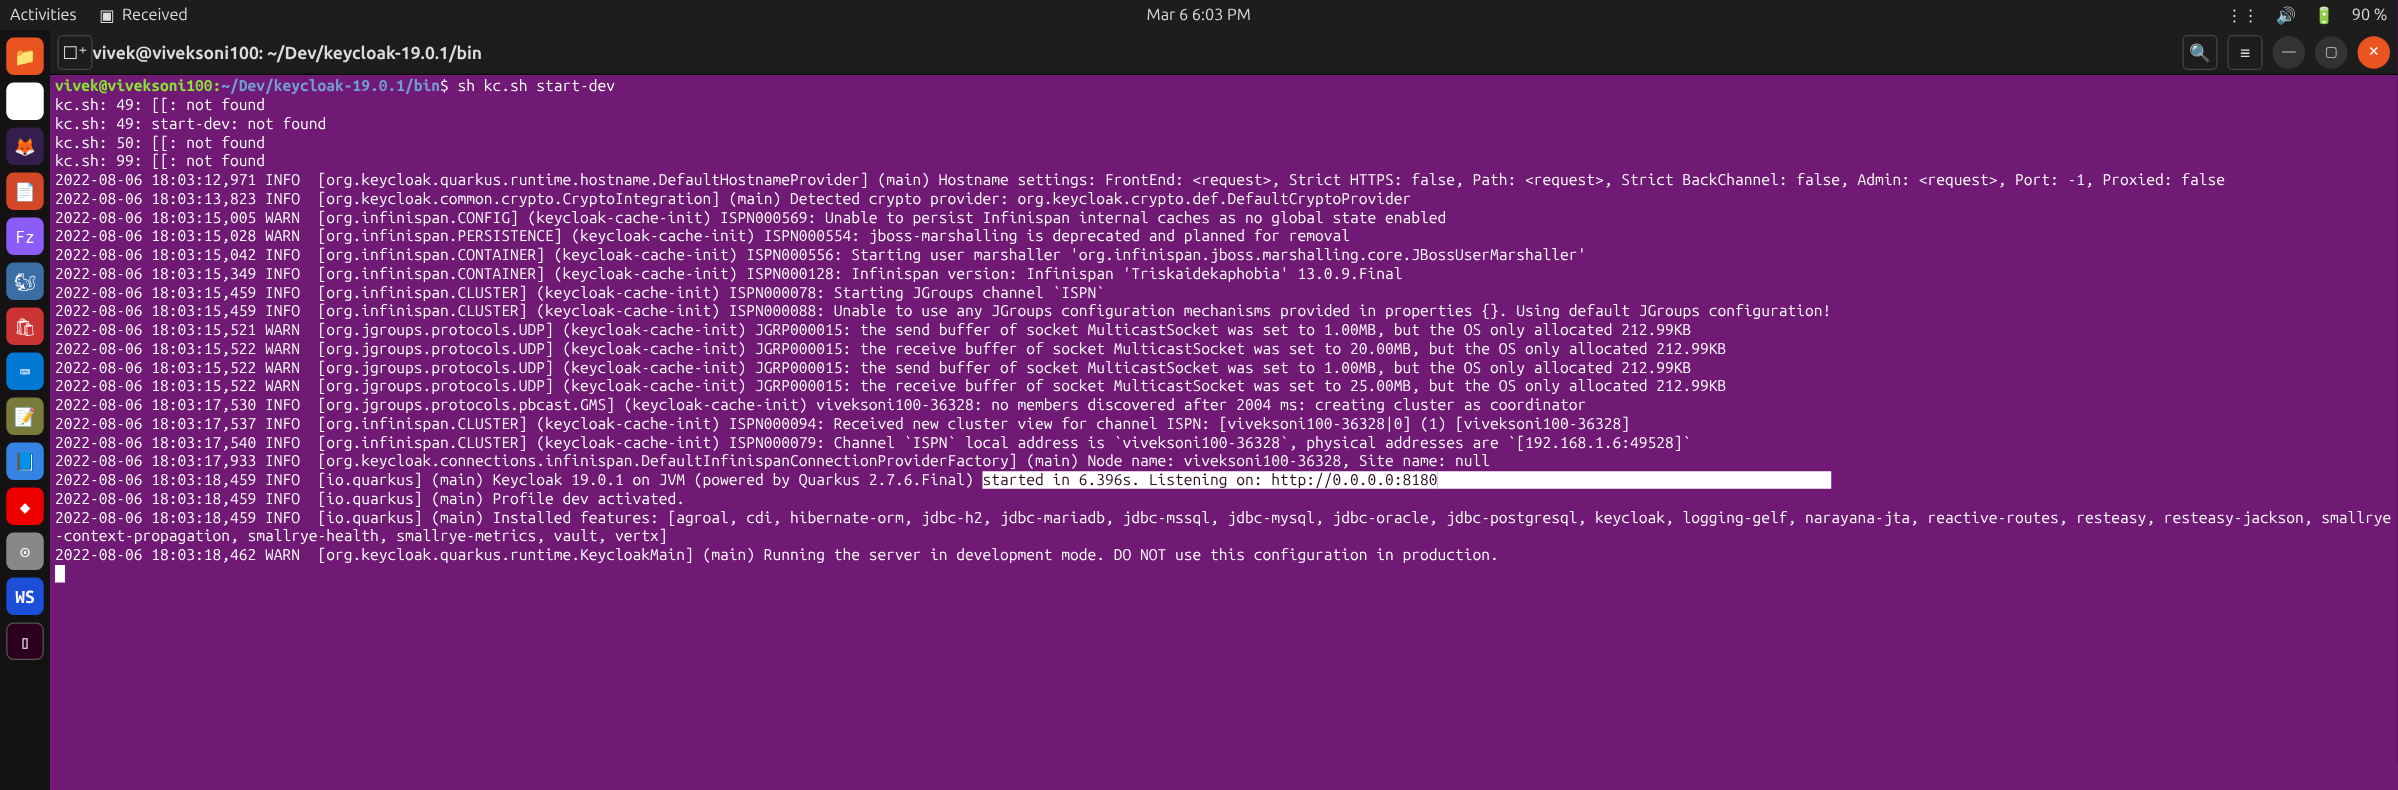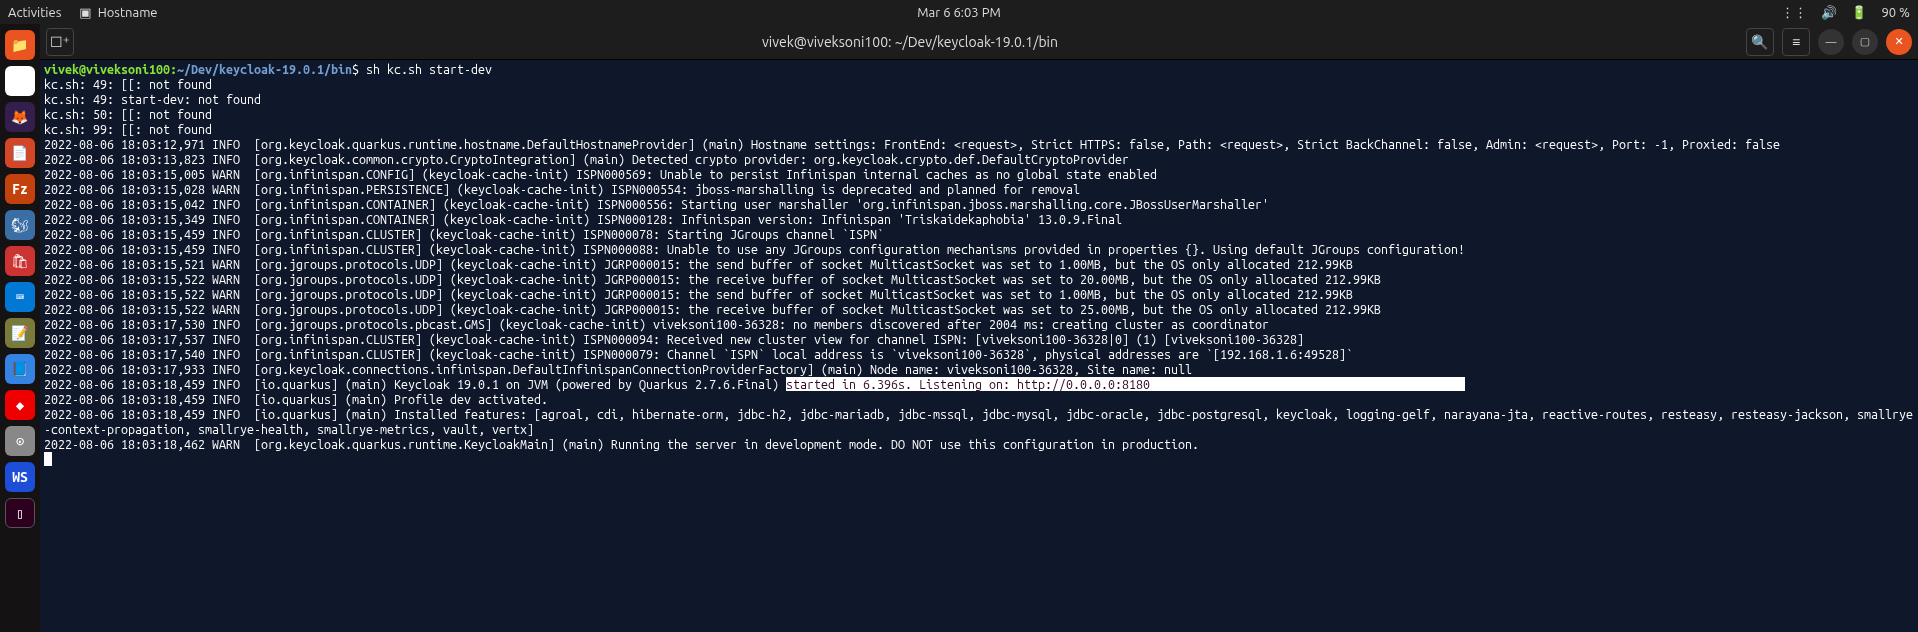--- a/index.html
+++ b/index.html
@@ -38,21 +38,21 @@
   font-size: 14px;
   color: #ddd;
   border-bottom: 1px solid #000;
 }
 .titlebar .newtab {
   width: 28px; height: 28px;
   border: 1px solid #444;
   border-radius: 4px;
   display: flex; align-items: center; justify-content: center;
 }
-.titlebar .title { flex: 1; text-align: center; font-weight: normal; }
+.titlebar .title { flex: 1; text-align: left; font-weight: bold; }
 .titlebar .btns { display: flex; gap: 8px; align-items: center; }
 .titlebar .winbtn {
   width: 26px; height: 26px;
   border-radius: 50%;
   background: #333;
   display: flex; align-items: center; justify-content: center;
   color: #ccc;
   font-size: 11px;
 }
 .titlebar .close { background: #e95420; color: #fff; }
@@ -76,33 +76,33 @@
 .dock .icon {
   width: 30px; height: 30px;
   border-radius: 6px;
   display: flex; align-items: center; justify-content: center;
   font-size: 14px;
 }
 .files { background: #e95420; }
 .chrome { background: #fff; }
 .firefox { background: #331e4d; }
 .libre { background: #d24726; }
-.fz { background: #c2410c; color:#fff; font-weight:bold; font-size:11px; }
+.fz { background: #8b5cf6; color:#fff; font-weight:normal; font-size:11px; }
 .dbeaver { background: #3b6ea5; }
 .vsc { background: #0078d4; }
 .text { background: #7a7a3a; }
 .gedit { background: #3584e4; }
 .any { background: #ee0000; }
 .disks { background: #888; }
 .ws { background: #1d4ed8; color:#fff; font-weight:bold; font-size:10px; }
 .term { background: #2c001e; border:1px solid #555; }
 .terminal {
   position: absolute;
   left: 40px; top: 60px; right: 0; bottom: 0;
-  background: #0f172a;
+  background: #701a75;
   padding: 2px 4px;
   line-height: 15px;
   white-space: pre-wrap;
   word-break: break-all;
 }
 .prompt-user { color: #8ae234; font-weight: bold; }
 .prompt-path { color: #729fcf; font-weight: bold; }
 .prompt-dollar { color: #fff; }
 .cmd { color: #fff; }
 .out { color: #fff; }
@@ -110,21 +110,21 @@
 .cursor { display:inline-block; width:8px; height:14px; background:#fff; vertical-align: text-bottom; }
 </style>
 </head>
 <body>
 
 <div class="topbar">
   <div class="left">
     <span>Activities</span>
     <span class="app">
       <span>▣</span>
-      <span>Hostname</span>
+      <span>Received</span>
     </span>
   </div>
   <div class="center">Mar 6  6:03 PM</div>
   <div class="right">
     <span>⋮⋮</span>
     <span>🔊</span>
     <span>🔋</span>
     <span>90 %</span>
   </div>
 </div>

